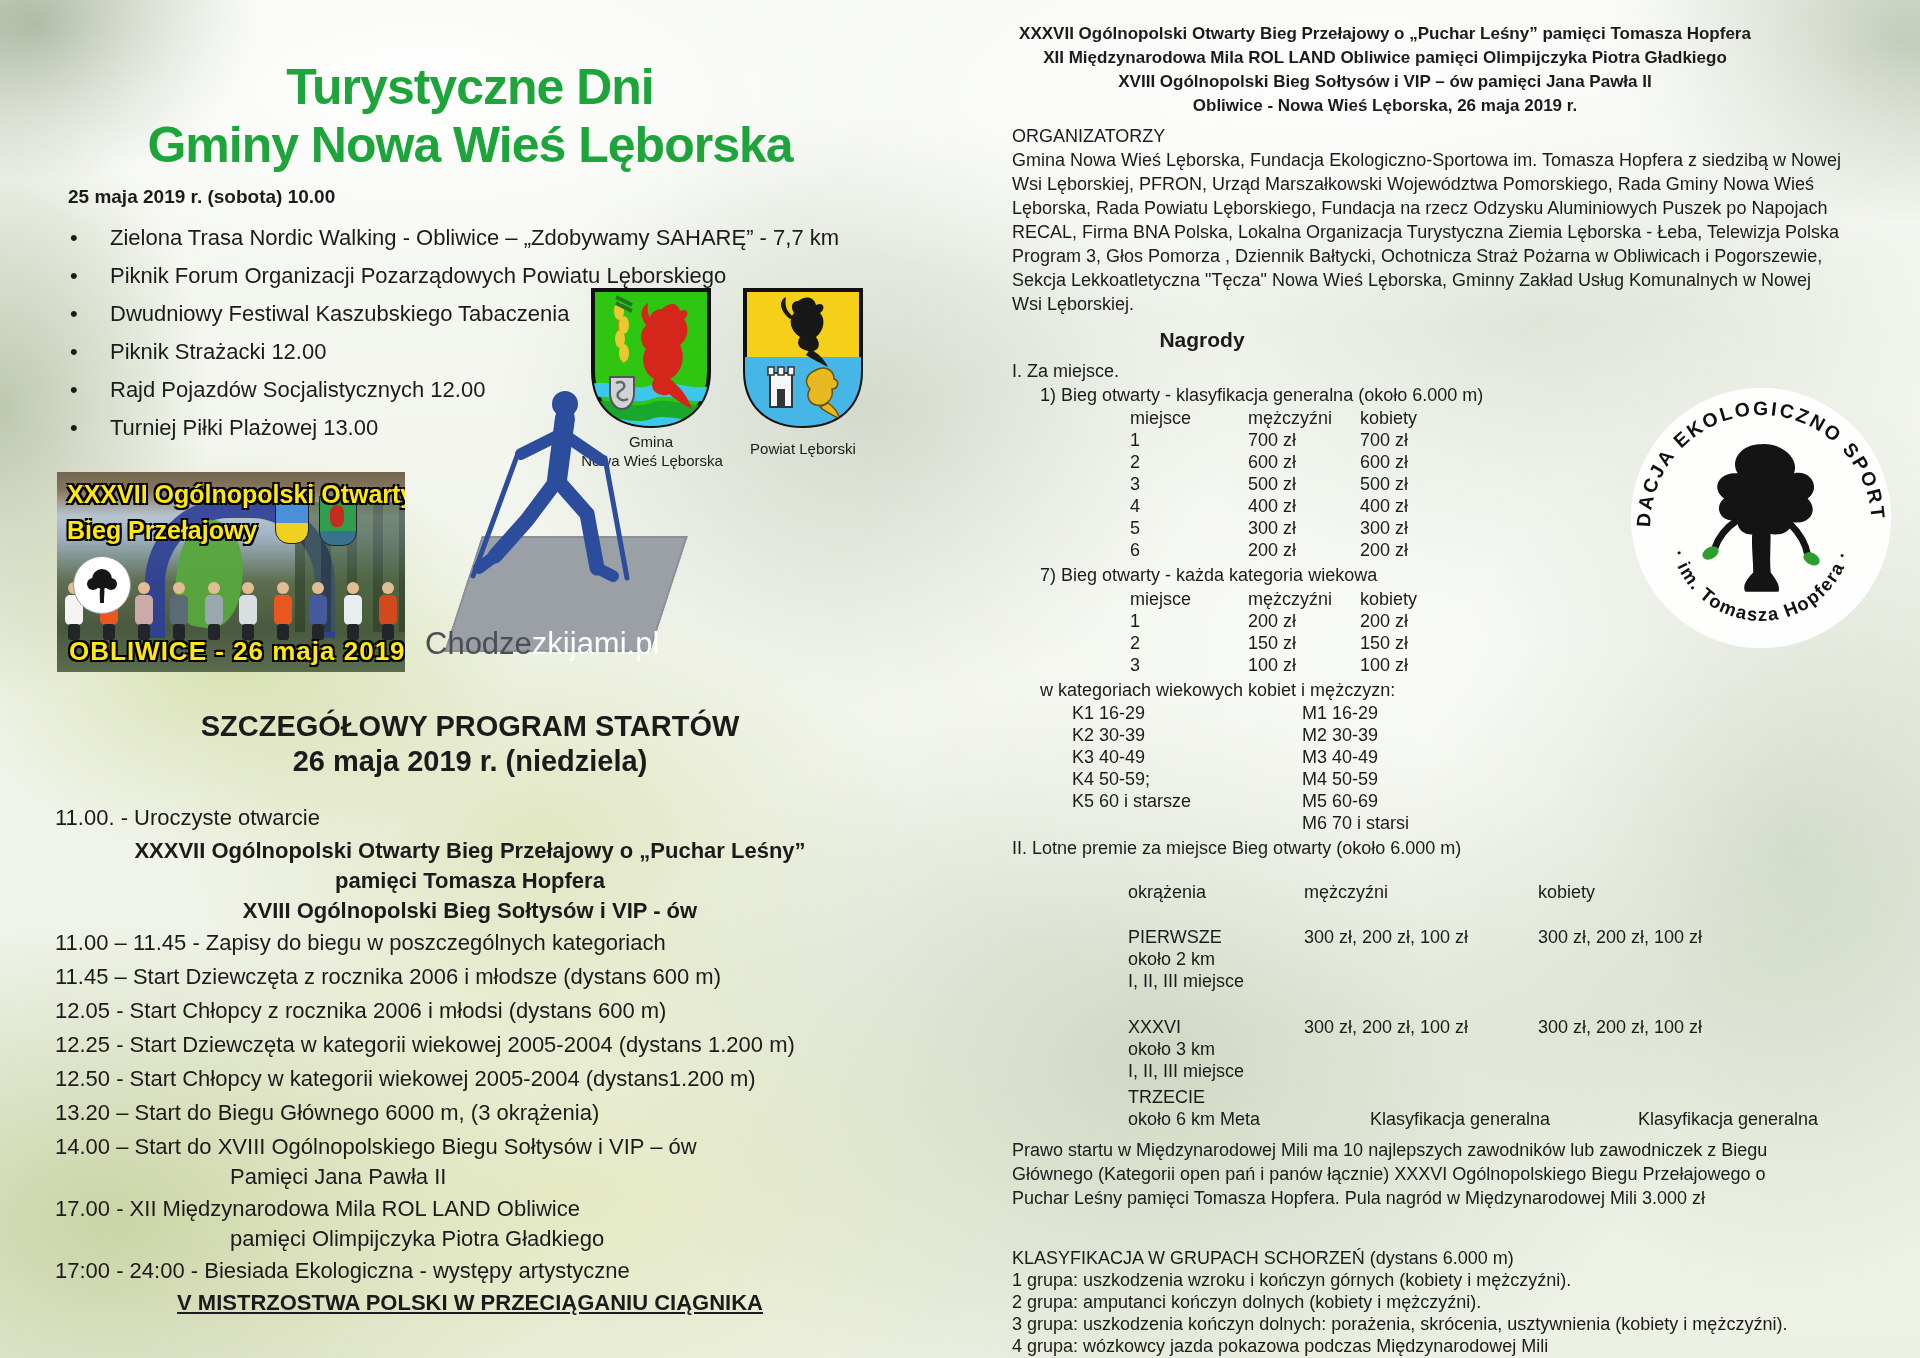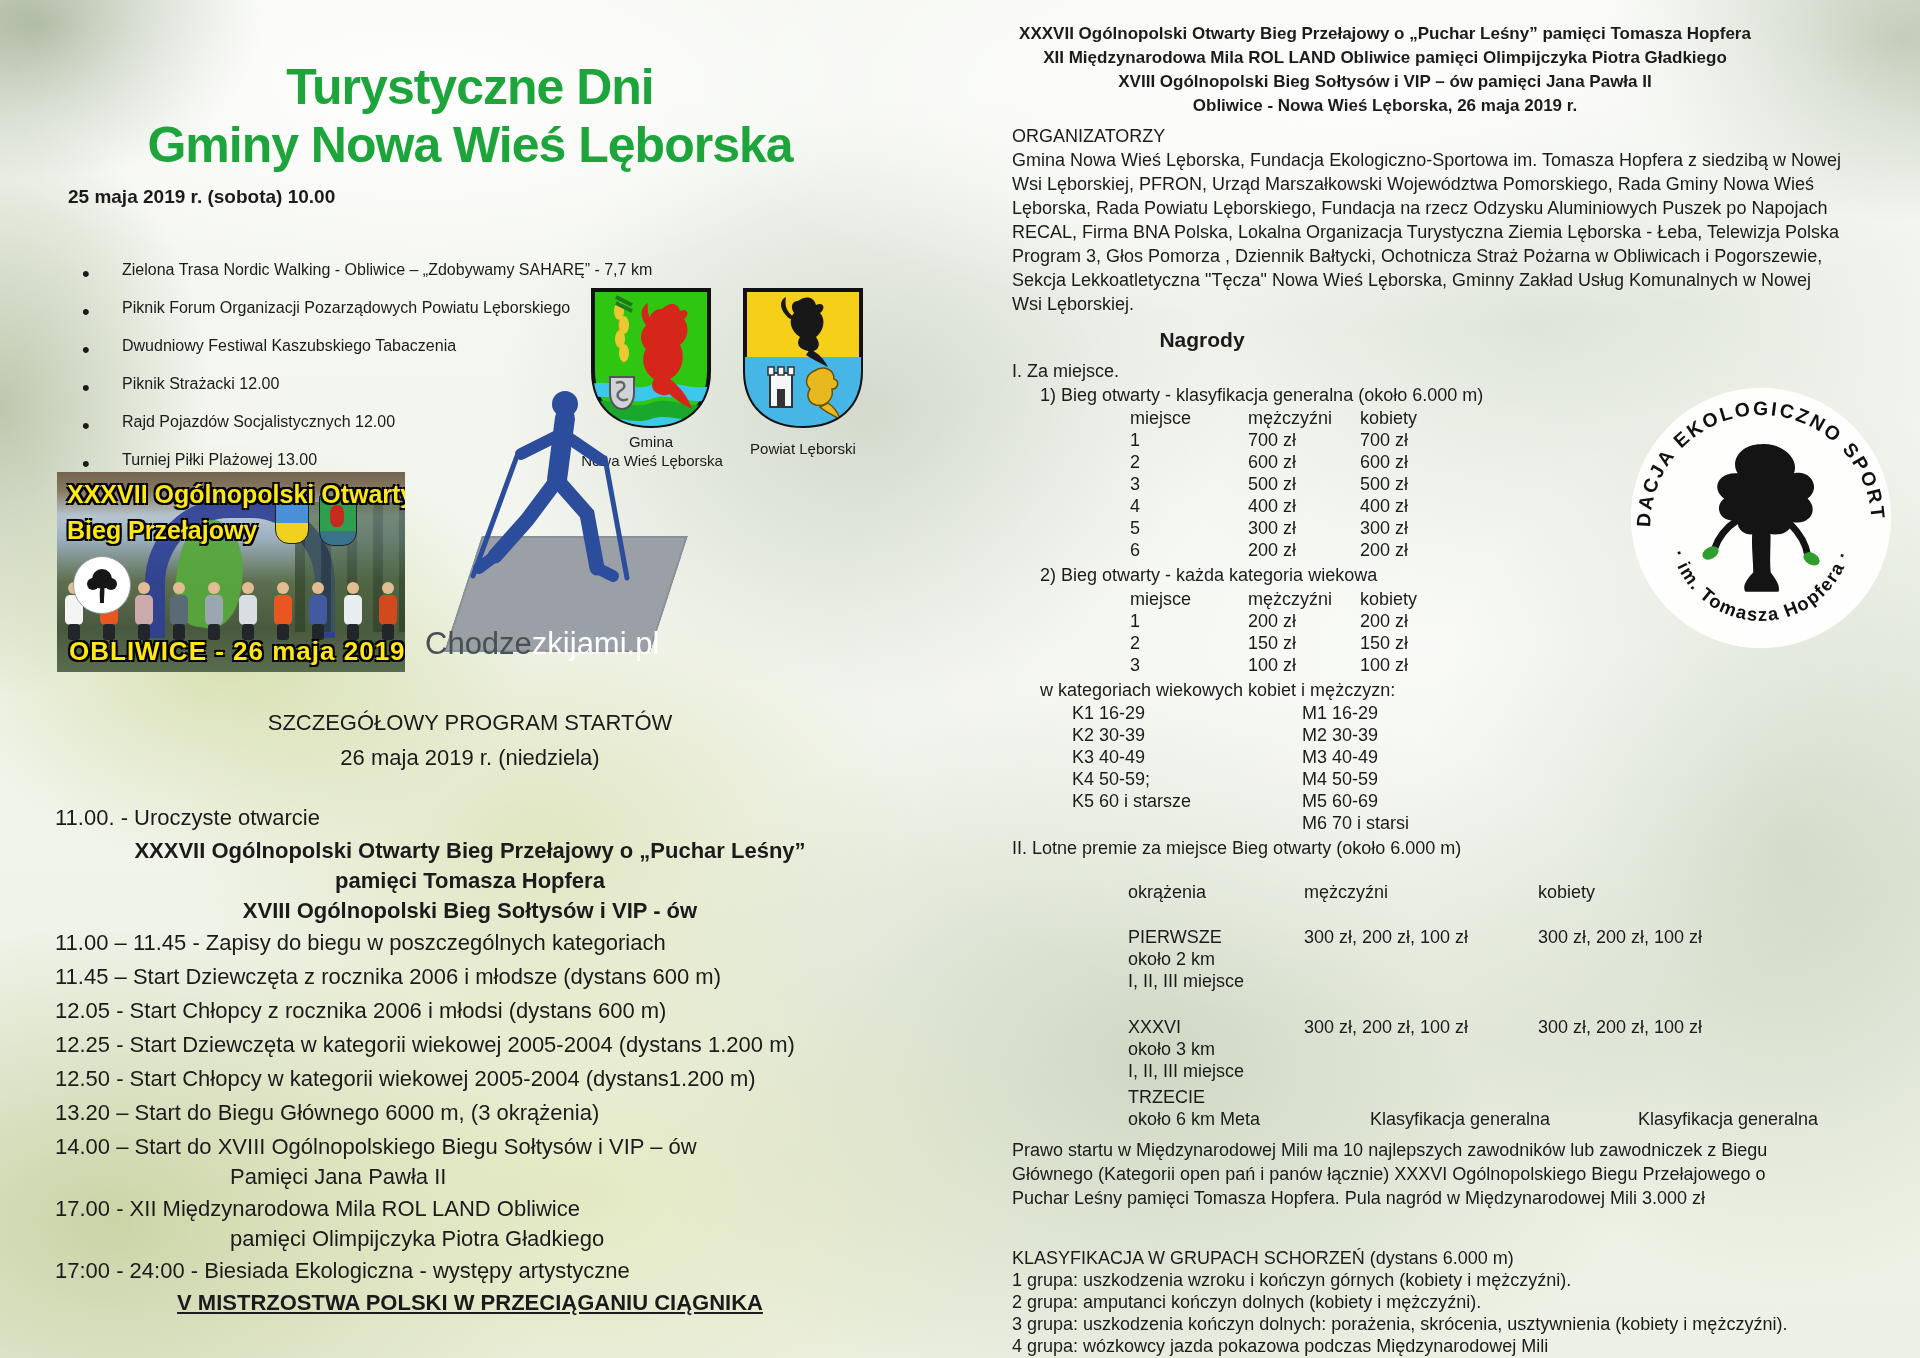--- a/index.html
+++ b/index.html
@@ -21,28 +21,28 @@
       radial-gradient(520px 620px at 93% 62%, rgba(150,170,135,.38), transparent 72%),
       radial-gradient(320px 220px at 2% 2%, rgba(92,116,71,.5), transparent 70%),
       radial-gradient(420px 260px at 99% 3%, rgba(101,126,81,.45), transparent 70%),
       radial-gradient(300px 420px at 0% 30%, rgba(110,131,76,.4), transparent 70%),
       linear-gradient(#f6f8f3,#edf1e5);
   }
   .t{position:absolute;white-space:nowrap;}
   
   .lp-title{left:0;width:940px;text-align:center;font-size:50px;font-weight:bold;color:#1da53c;letter-spacing:-1px;}
   .lp-date{left:68px;font-size:19px;font-weight:bold;}
-  .bullet{left:122px;font-size:16px;margin-top:36px;}
+  .bullet{left:110px;font-size:22px;}
   .bullet::before{content:"•";position:absolute;left:-40px;top:0;font-size:22px;}
   .crest-label{font-size:15px;text-align:center;white-space:nowrap;}
   .sl{left:55px;font-size:22px;}
   .sl.ctr{left:0;width:940px;text-align:center;font-weight:bold;}
   .sl.ind{left:230px;}
   .sl.vm{left:0;width:940px;text-align:center;font-weight:bold;text-decoration:underline;}
-  .prog-h{left:0;width:940px;text-align:center;font-size:22px;font-weight:normal;}
+  .prog-h{left:0;width:940px;text-align:center;font-size:29px;font-weight:bold;}
   
   .banner{position:absolute;left:57px;top:472px;width:348px;height:200px;overflow:hidden;
     background:linear-gradient(180deg,#74654f 0%,#87775f 9%,#b6c4cf 22%,#9db0c1 33%,#5c6e4e 55%,#49593f 78%,#5a6c4e 100%);}
   .b-arch{position:absolute;left:88px;top:26px;width:150px;height:120px;border:20px solid #2e3f96;border-bottom:none;border-radius:85px 85px 0 0;opacity:.9;}
   .b-greenblob{position:absolute;left:120px;top:48px;width:66px;height:108px;background:#57a73c;border-radius:45% 55% 40% 40%;transform:rotate(8deg);opacity:.95;}
   .b-trees{position:absolute;right:0;top:30px;width:110px;height:130px;background:repeating-linear-gradient(90deg,rgba(40,60,35,.85) 0 10px,rgba(70,95,60,.85) 10px 26px);opacity:.7;}
   .b-title{left:10px;font-size:25px;font-weight:bold;color:#ffe714;text-shadow:2px 2px 0 #000,-2px 2px 0 #000,2px -2px 0 #000,-2px -2px 0 #000;}
   .b-obliwice{left:12px;top:164px;font-size:26px;font-weight:bold;color:#ffe714;text-shadow:2px 2px 0 #000,-2px 2px 0 #000,2px -2px 0 #000,-2px -2px 0 #000;letter-spacing:1px;}
   .b-crowd{position:absolute;left:0;top:96px;width:348px;height:72px;display:flex;justify-content:space-around;align-items:flex-end;}
   .runner{position:relative;width:24px;height:58px;}
@@ -315,21 +315,21 @@
   <div class="t rp c-miejsce" style="top:496px">4</div>
   <div class="t rp c-men" style="top:496px">400 zł</div>
   <div class="t rp c-kob" style="top:496px">400 zł</div>
   <div class="t rp c-miejsce" style="top:518px">5</div>
   <div class="t rp c-men" style="top:518px">300 zł</div>
   <div class="t rp c-kob" style="top:518px">300 zł</div>
   <div class="t rp c-miejsce" style="top:540px">6</div>
   <div class="t rp c-men" style="top:540px">200 zł</div>
   <div class="t rp c-kob" style="top:540px">200 zł</div>
 
-  <div class="t rp rp-ind" style="top:565px">2) Bieg otwarty - każda kategoria wiekowa</div>
+  <div class="t rp rp-ind" style="top:565px">7) Bieg otwarty - każda kategoria wiekowa</div>
   <div class="t rp c-miejsce" style="top:589px">miejsce</div>
   <div class="t rp c-men" style="top:589px">mężczyźni</div>
   <div class="t rp c-kob" style="top:589px">kobiety</div>
   <div class="t rp c-miejsce" style="top:611px">1</div>
   <div class="t rp c-men" style="top:611px">200 zł</div>
   <div class="t rp c-kob" style="top:611px">200 zł</div>
   <div class="t rp c-miejsce" style="top:633px">2</div>
   <div class="t rp c-men" style="top:633px">150 zł</div>
   <div class="t rp c-kob" style="top:633px">150 zł</div>
   <div class="t rp c-miejsce" style="top:655px">3</div>

